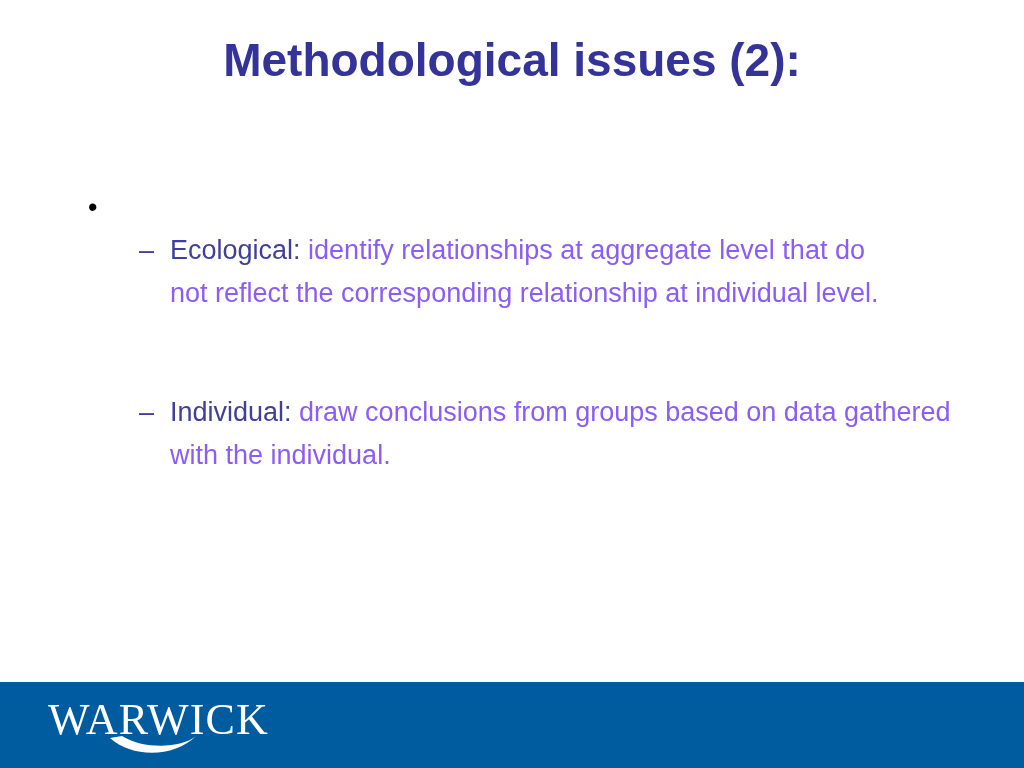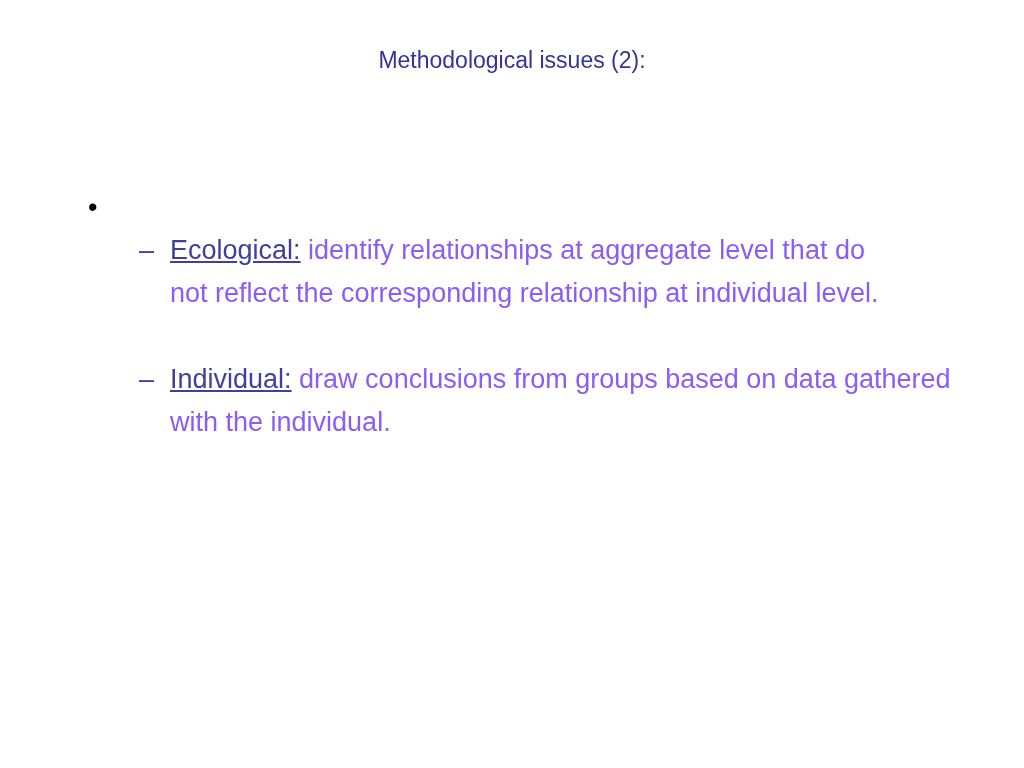--- a/index.html
+++ b/index.html
@@ -23,22 +23,22 @@
   .title-block {
     position: absolute;
     left: 0;
     top: 36px;
     width: 1024px;
     text-align: center;
   }
   .title-line {
     display: block;
     font-family: "Liberation Sans", sans-serif;
-    font-weight: normal;
-    font-size: 23px;
+    font-weight: bold;
+    font-size: 46px;
     line-height: 48px;
     color: #333399;
     letter-spacing: 0px;
     white-space: nowrap;
   }
 
   
   .body-block {
     position: absolute;
     left: 0;
@@ -83,31 +83,31 @@
   .lvl2 .dash {
     position: absolute;
     left: 139px;
     top: 0;
     font-size: 27px;
     line-height: 43px;
     color: #40409B;
   }
   .lvl2 .lbl {
     color: #40409B;
-    text-decoration: underline;
   }
   .lvl2 .txt {
     color: #8b5cf6;
   }
   .lvl2 .wrapwidth {
     display: block;
     width: 730px;
   }
   .lvl2.wide .wrapwidth {
     width: 790px;
+    margin-top: 33px;
   }
 
   
   .footer {
     position: absolute;
     left: 0;
     top: 682px;
     width: 1024px;
     height: 86px;
     background: #005C9E;
@@ -149,14 +149,22 @@
 
     <div class="lvl2 wide">
       <span class="dash">–</span>
       <span class="wrapwidth">
         <span class="lbl">Individual:</span><span class="txt"> draw conclusions from groups based on data gathered with the individual.</span>
       </span>
     </div>
 
   </div>
 
+  <div class="footer">
+    <div class="logo">
+      <svg width="260" height="58" viewBox="0 0 260 58" xmlns="http://www.w3.org/2000/svg">
+        <text x="0" y="38" font-family="'Liberation Serif', serif" font-size="44" letter-spacing="1.2" fill="#FFFFFF">WARWICK</text>
+        <path d="M62 42 C 84 62, 126 62, 148 40 C 134 52, 96 54, 74 40 Z" fill="#FFFFFF"></path>
+      </svg>
+    </div>
+  </div>
 
 </div>
 
 </body></html>

